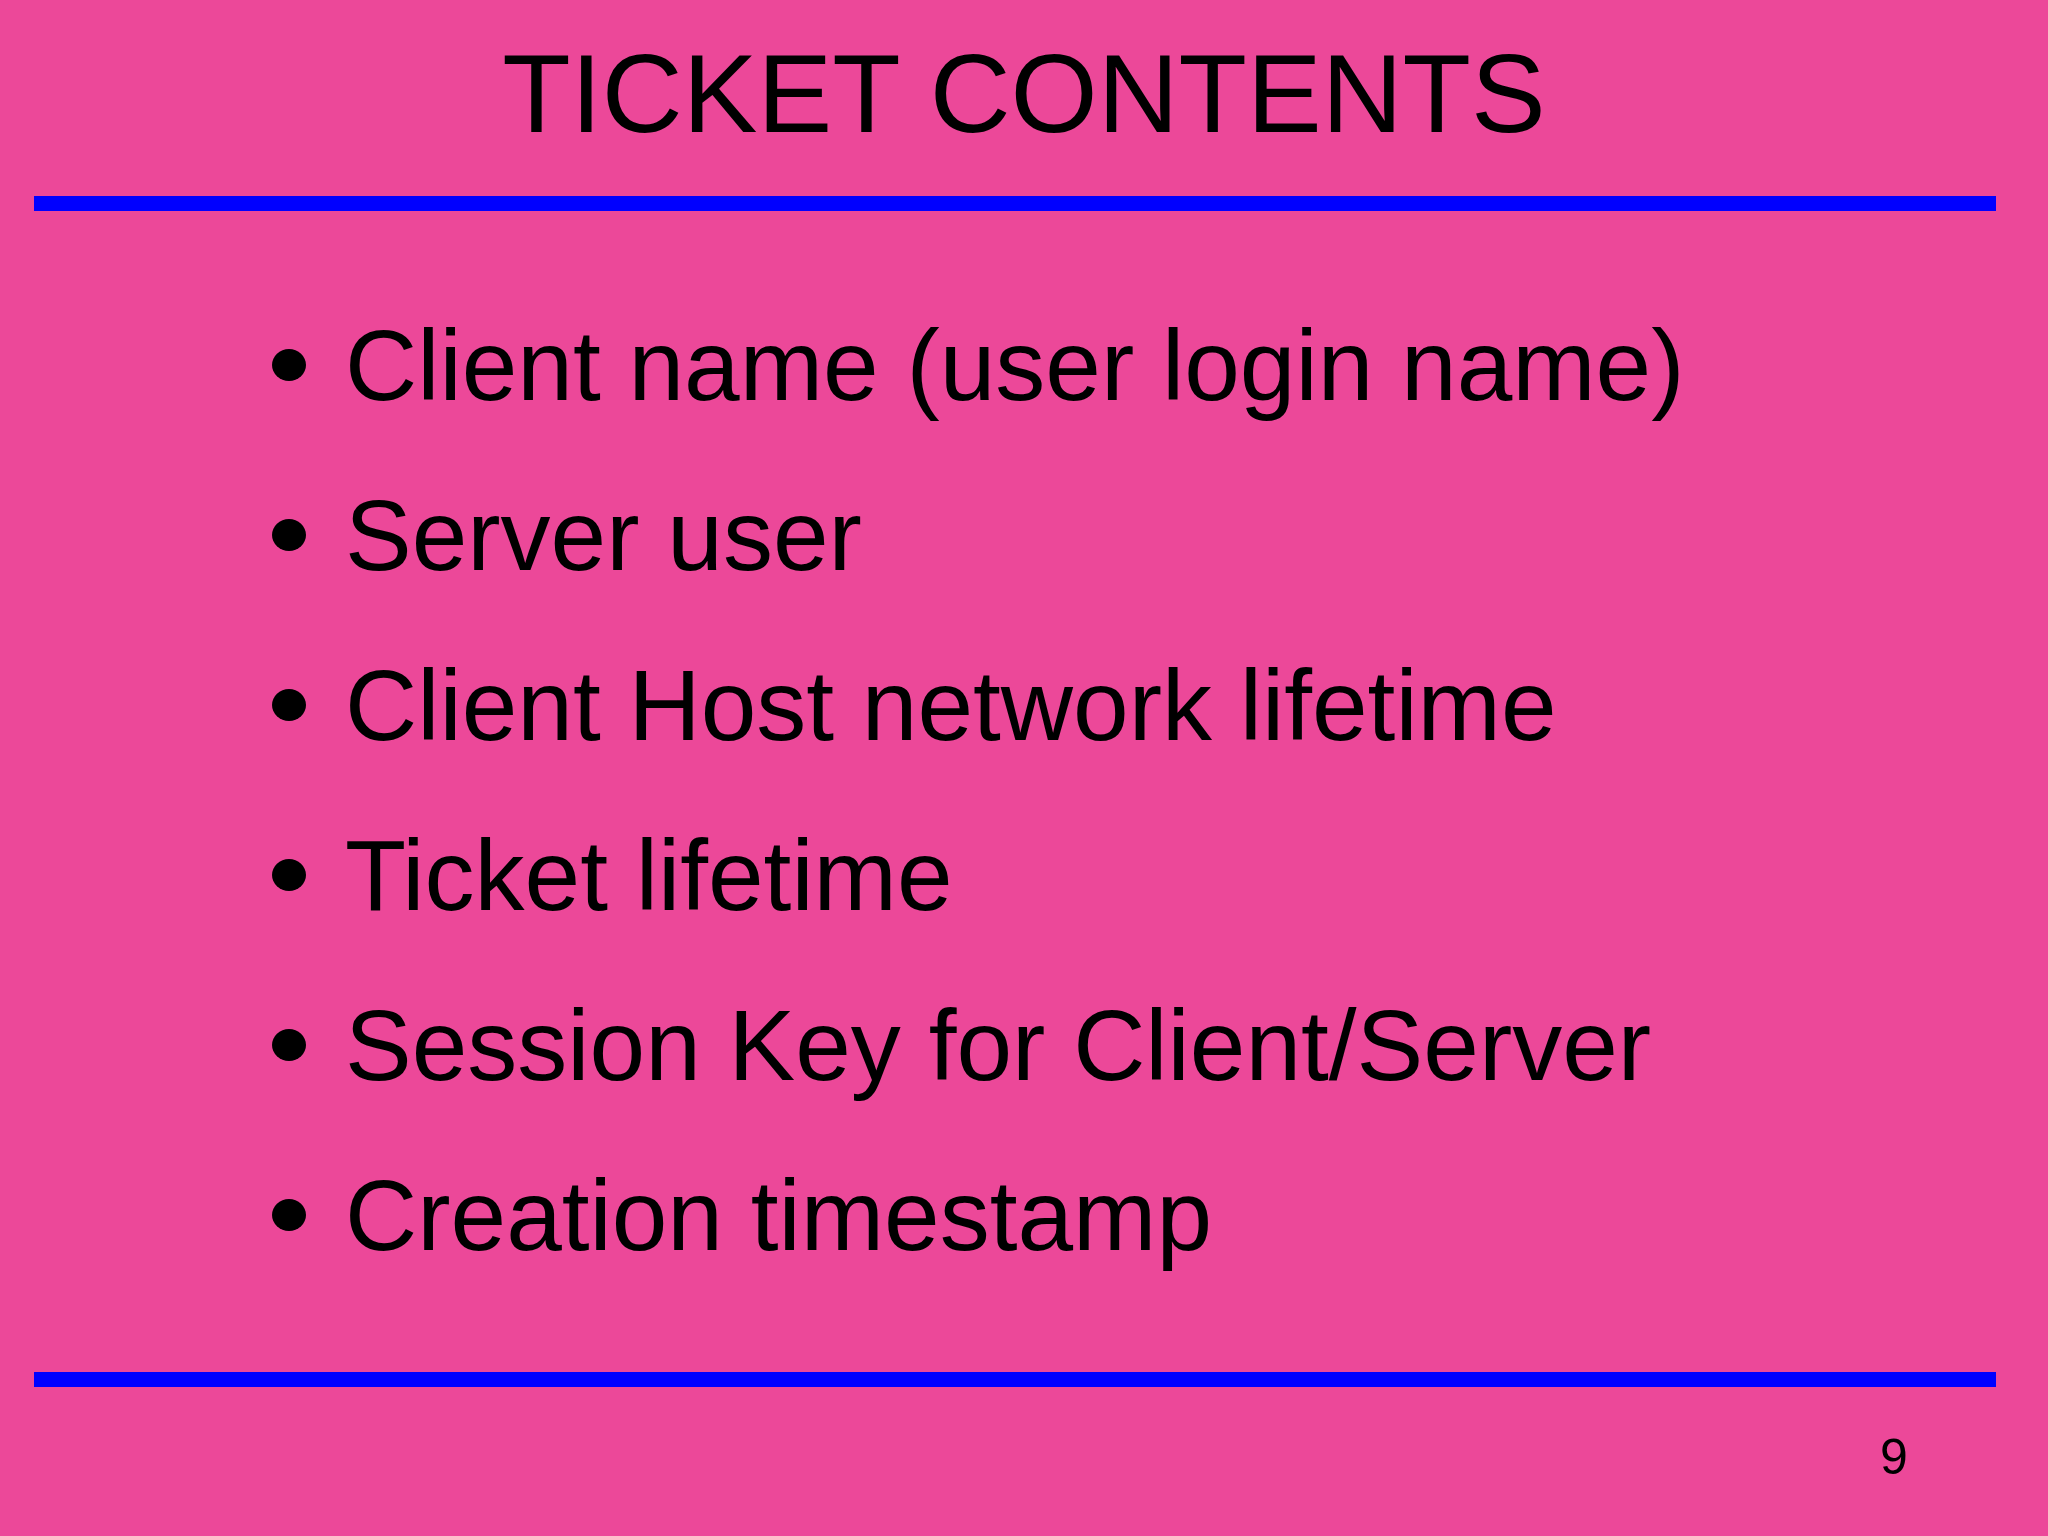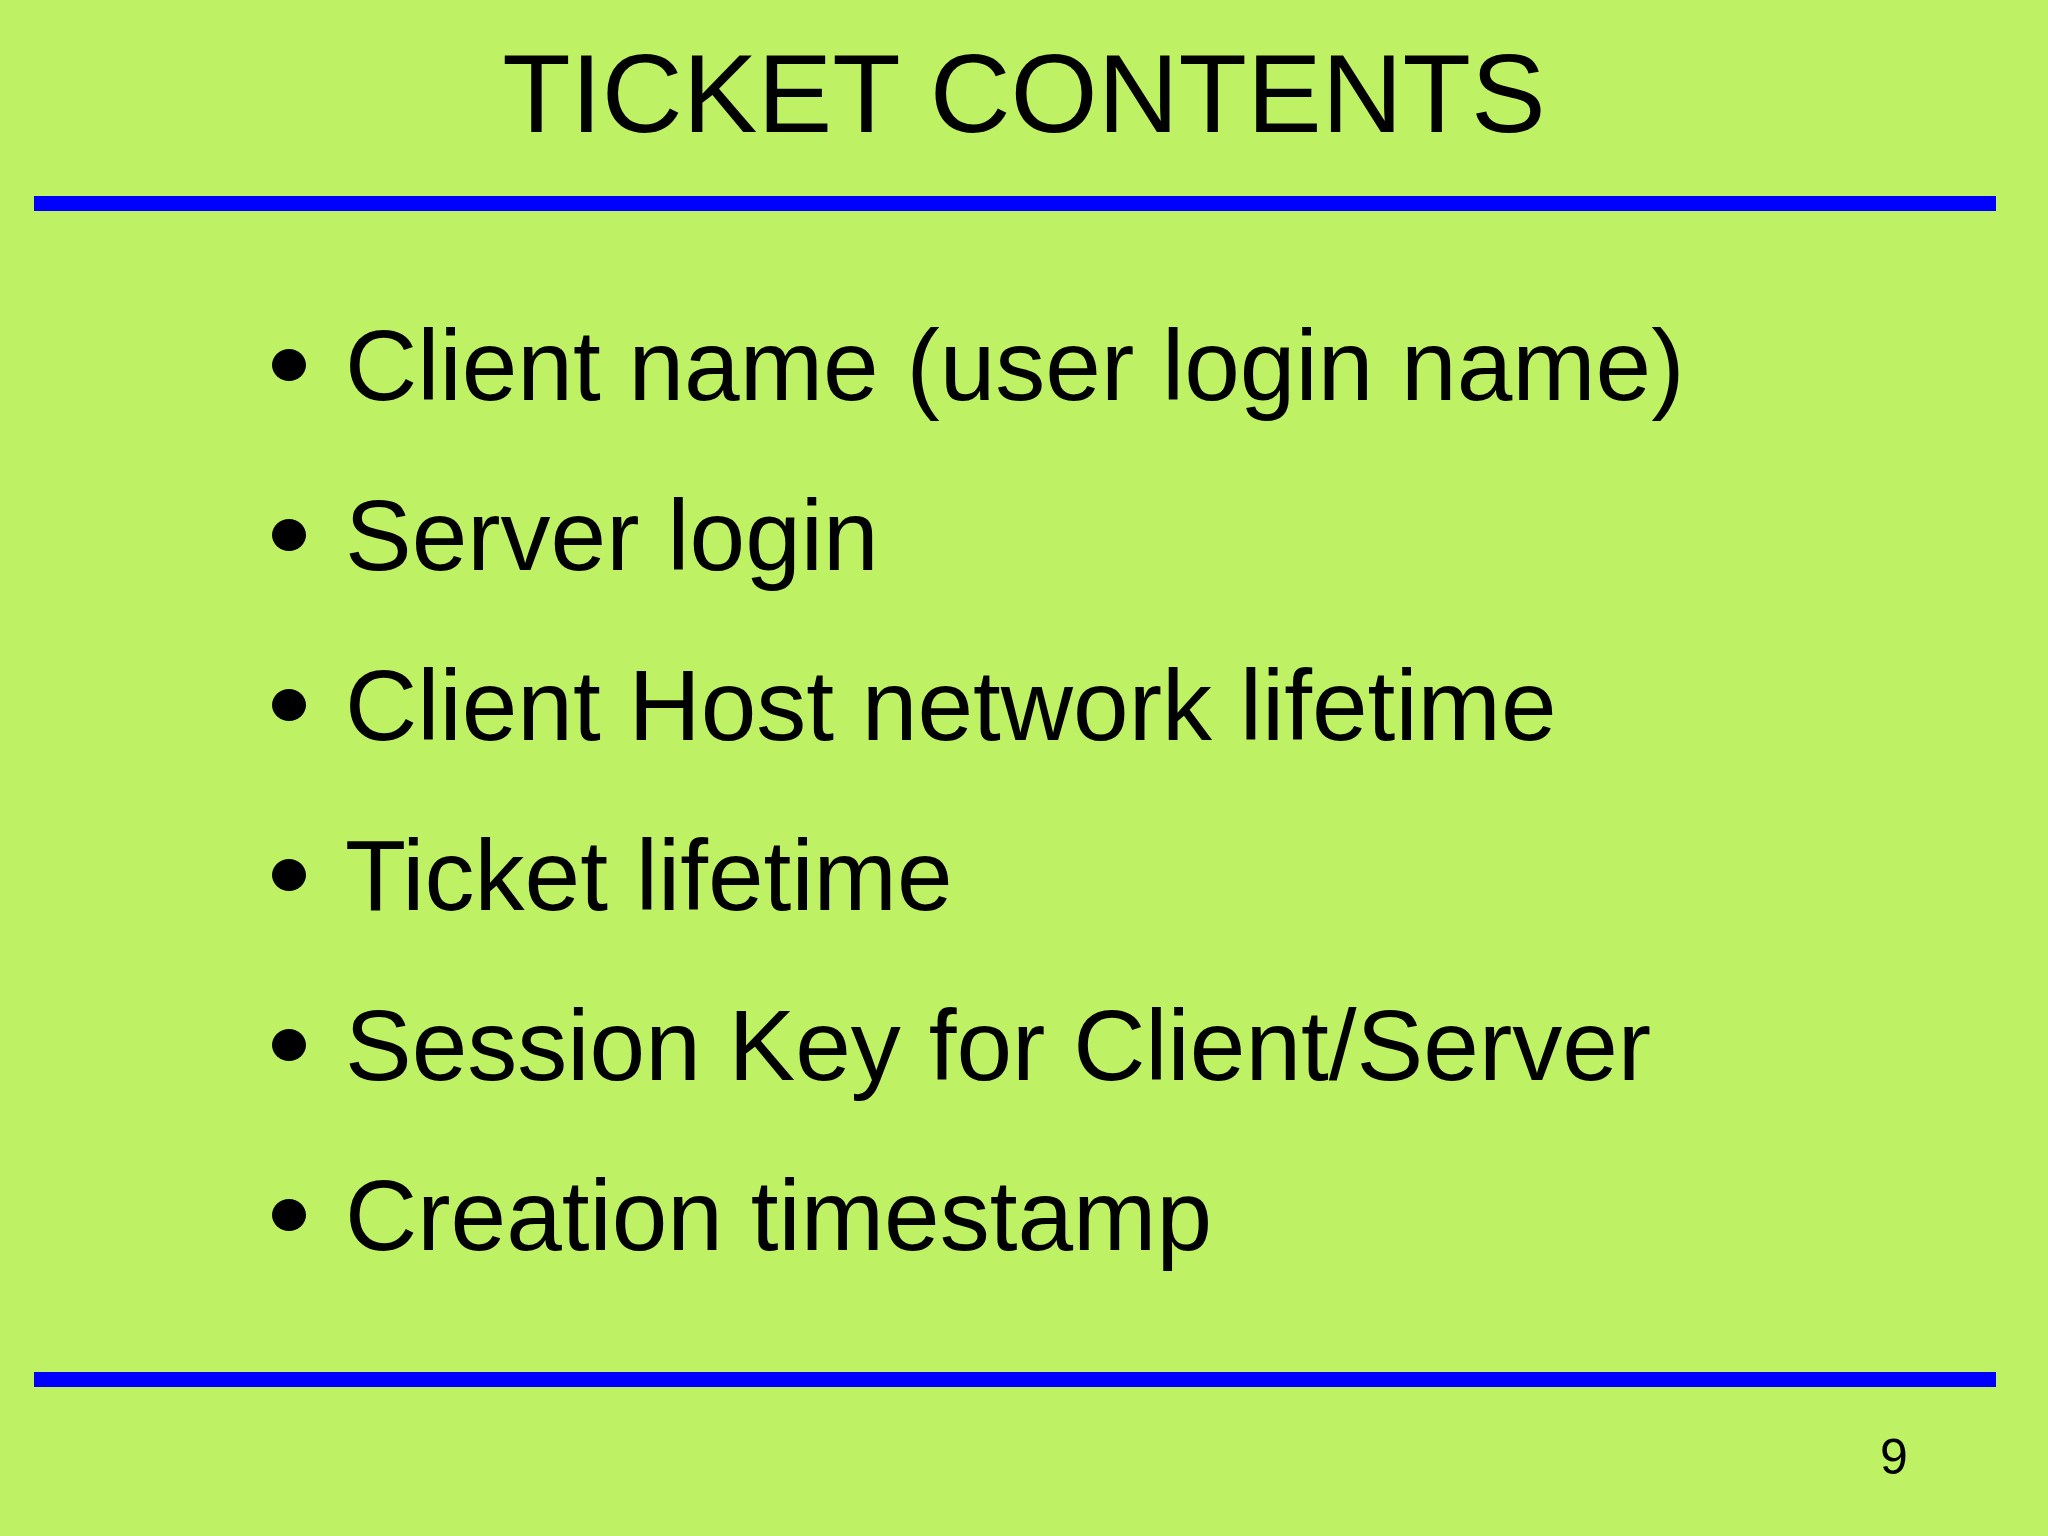--- a/index.html
+++ b/index.html
@@ -5,21 +5,21 @@
   html, body {
     margin: 0;
     padding: 0;
     background: #ffffff;
   }
 
   #slide {
     position: relative;
     width: 2048px;
     height: 1536px;
-    background: #bef264;
+    background: #ec4899;
     overflow: hidden;
     font-family: "Liberation Sans", sans-serif;
     color: #000000;
   }
 
   
   #slide-title {
     position: absolute;
     left: 0;
     top: 28px;
@@ -108,21 +108,21 @@
 
   <ul id="bullet-list">
 
     <li class="bullet-item">
       <span class="bullet-marker"></span>
       <span class="bullet-text">Client name (user login name)</span>
     </li>
 
     <li class="bullet-item">
       <span class="bullet-marker"></span>
-      <span class="bullet-text">Server login</span>
+      <span class="bullet-text">Server user</span>
     </li>
 
     <li class="bullet-item">
       <span class="bullet-marker"></span>
       <span class="bullet-text">Client Host network lifetime</span>
     </li>
 
     <li class="bullet-item">
       <span class="bullet-marker"></span>
       <span class="bullet-text">Ticket lifetime</span>

